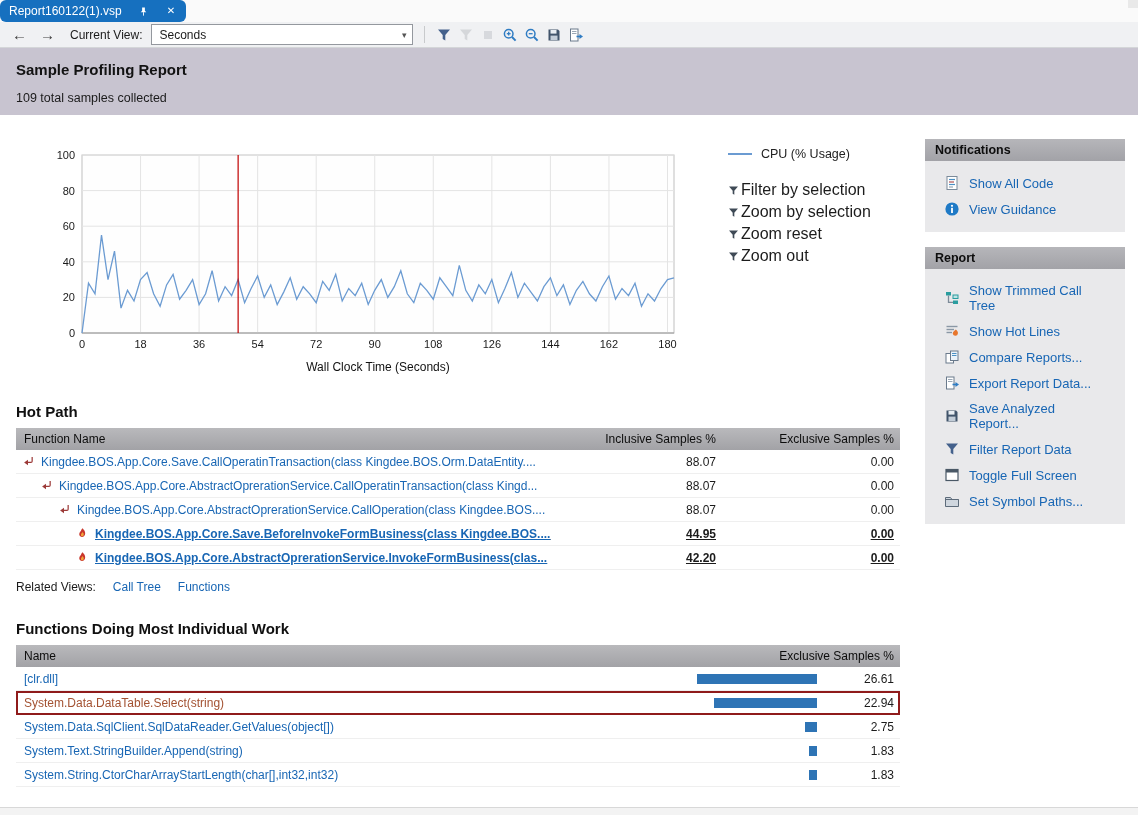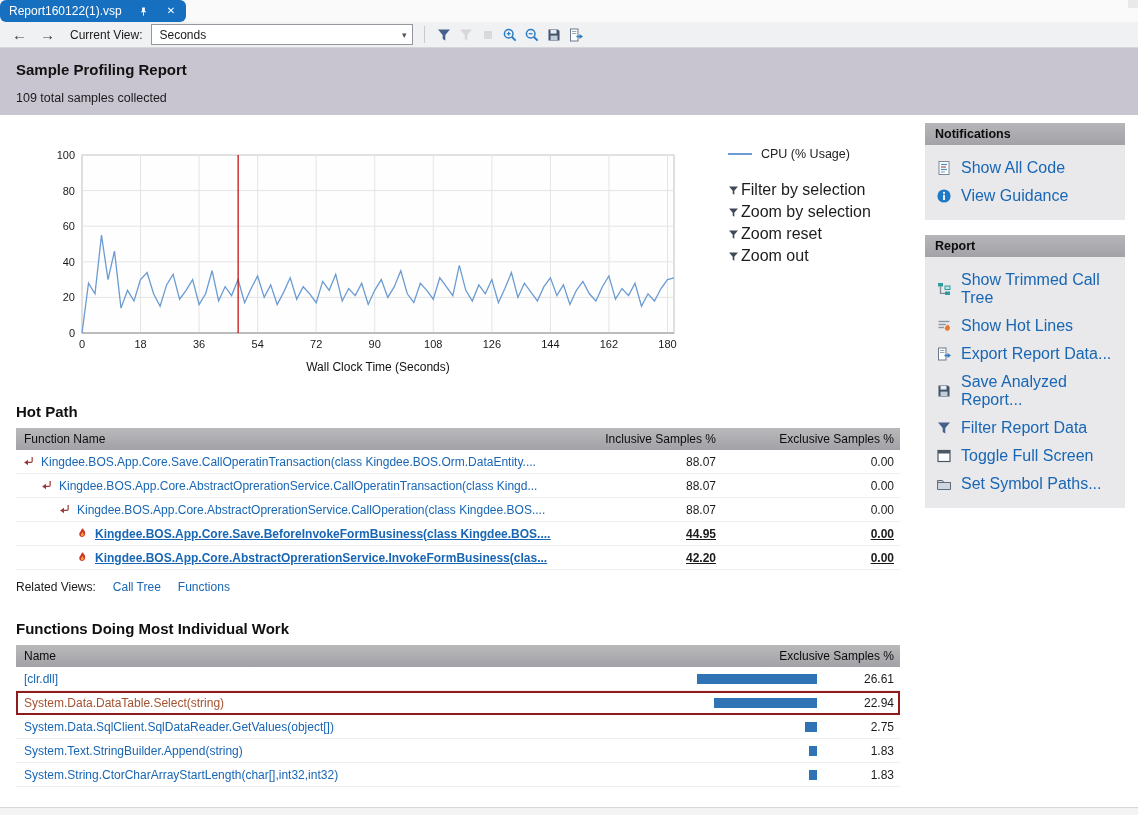--- a/index.html
+++ b/index.html
@@ -35,21 +35,21 @@
   .tb-icon { display:flex; align-items:center; cursor:pointer; }
   .tb-icon svg { width:16px; height:16px; display:block; }
   .tb-icon.disabled { opacity:.42; cursor:default; }
   
   .banner { height:67px; background:var(--banner-bg); padding:13px 16px 11px; }
   .banner-title { font-size:15px; font-weight:bold; color:#121212; }
   .banner-sub { margin-top:13px; font-size:12.5px; }
   
   .content { display:flex; align-items:flex-start; }
   .main { flex:0 0 916px; padding-left:16px; }
-  .sidebar { width:200px; margin-left:9px; margin-top:8px; }
+  .sidebar { width:200px; margin-left:9px; margin-top:24px; }
   
   .chart-row { display:flex; margin-top:30px; }
   .chart { margin-left:20px; }
   .chart svg { display:block; }
   .chart-side { margin-left:40px; margin-top:2px; }
   .legend { display:flex; align-items:center; font-size:12.5px; color:#222; }
   .legend-line { width:24px; height:2px; background:var(--chart-line); margin-right:9px; }
   .chart-actions { margin-top:18px; }
   .chart-action { display:flex; align-items:center; gap:2px; font-size:16px;
                   color:#1c1c1c; padding:2px 0; cursor:pointer; }
@@ -77,22 +77,22 @@
   .bar-wrap { flex:0 0 152px; display:flex; justify-content:flex-end; align-items:center; }
   .bar { height:10px; background:var(--bar-blue); }
   .wval { flex:0 0 83px; text-align:right; padding-right:6px; }
   .related { display:flex; align-items:center; gap:17px; margin-top:10px; font-size:12px; }
   .rv-label { color:#1b1b1b; }
   
   .panel { background:#e9e9eb; margin-bottom:15px; }
   .panel-header { height:22px; line-height:22px; padding:0 10px; font-weight:bold;
                   font-size:12.5px; color:#0d0d0d; background:linear-gradient(#b6b6ba,#a2a2a7); }
   .panel-body { padding:9px 0 10px; }
-  .side-item { display:flex; align-items:center; gap:9px; padding:5px 11px;
-               font-size:16px; color:var(--link-blue); cursor:pointer; }
+  .side-item { display:flex; align-items:center; gap:9px; padding:5px 19px;
+               font-size:13px; color:var(--link-blue); cursor:pointer; }
   .side-item svg { width:16px; height:16px; display:block; flex:0 0 16px; }
   
   .bottom-bar { position:absolute; left:0; right:0; bottom:0; height:8px;
                 background:#f3f3f3; border-top:1px solid #d8d8d8; }
 </style>
 </head>
 <body>
 
 <div class="app">
 
@@ -448,20 +448,31 @@
                   <line x1="2.5" y1="6.5" x2="10" y2="6.5" stroke="#8a97a5" stroke-width="1.4"></line>
                   <line x1="2.5" y1="9.5" x2="8" y2="9.5" stroke="#8a97a5" stroke-width="1.4"></line>
                   <path d="M11.8 6.5c1.2 1.1 2.4 2.2 2.1 3.9a2.6 2.6 0 0 1-5.1.3c-.3-1.9 1.6-2.6 3-4.2z" fill="#e8762c"></path>
                 </svg>
               </span>
               <span class="side-label">Show Hot Lines</span>
             </div>
             <div class="side-item">
               <span class="side-icon">
                 <svg viewBox="0 0 16 16">
+                  <rect x="2" y="4.5" width="7.5" height="9.5" fill="#fff" stroke="#6a7a8c"></rect>
+                  <rect x="6.5" y="2" width="7.5" height="9.5" fill="#eaf2f9" stroke="#6a7a8c"></rect>
+                  <line x1="8" y1="4.5" x2="12.5" y2="4.5" stroke="#4a90c4"></line>
+                  <line x1="8" y1="6.5" x2="12.5" y2="6.5" stroke="#4a90c4"></line>
+                </svg>
+              </span>
+              <span class="side-label">Compare Reports...</span>
+            </div>
+            <div class="side-item">
+              <span class="side-icon">
+                <svg viewBox="0 0 16 16">
                   <rect x="2.5" y="2" width="7.5" height="12" fill="#fff" stroke="#6a7a8c"></rect>
                   <line x1="4" y1="4.5" x2="8.5" y2="4.5" stroke="#9aa7b5"></line>
                   <line x1="4" y1="6.5" x2="8.5" y2="6.5" stroke="#9aa7b5"></line>
                   <path d="M8.5 9.5h3.5" stroke="#2f7cc3" stroke-width="1.6" fill="none"></path>
                   <path d="M11.5 6.9 15 9.5l-3.5 2.6z" fill="#2f7cc3"></path>
                 </svg>
               </span>
               <span class="side-label">Export Report Data...</span>
             </div>
             <div class="side-item">

